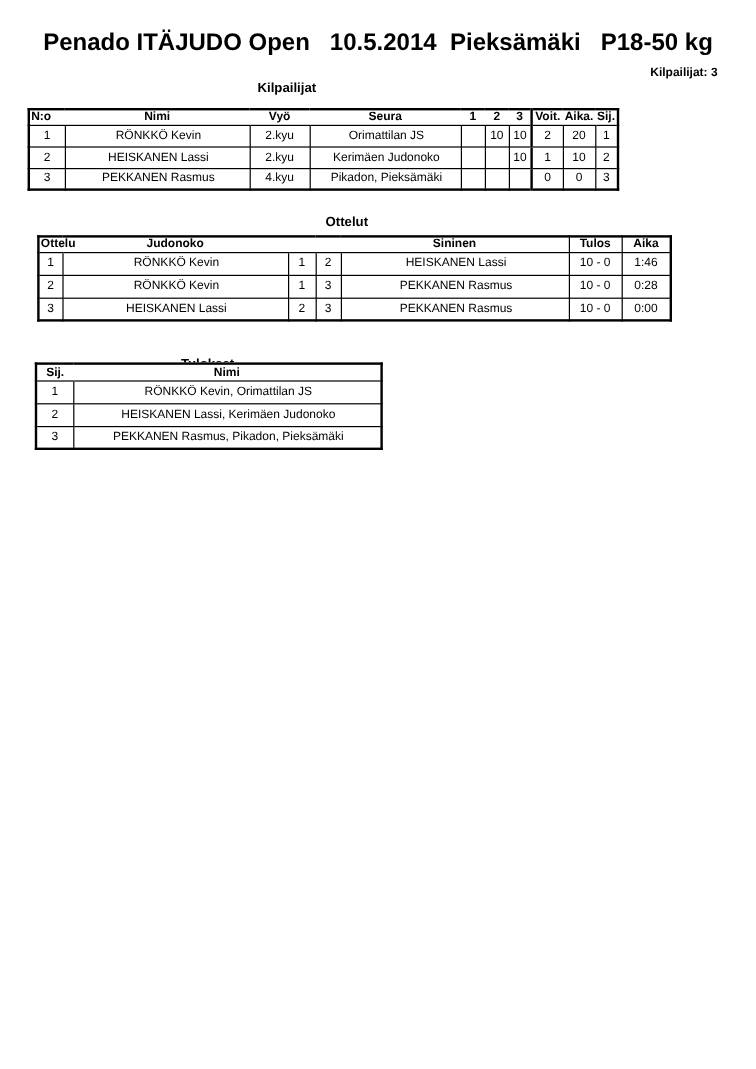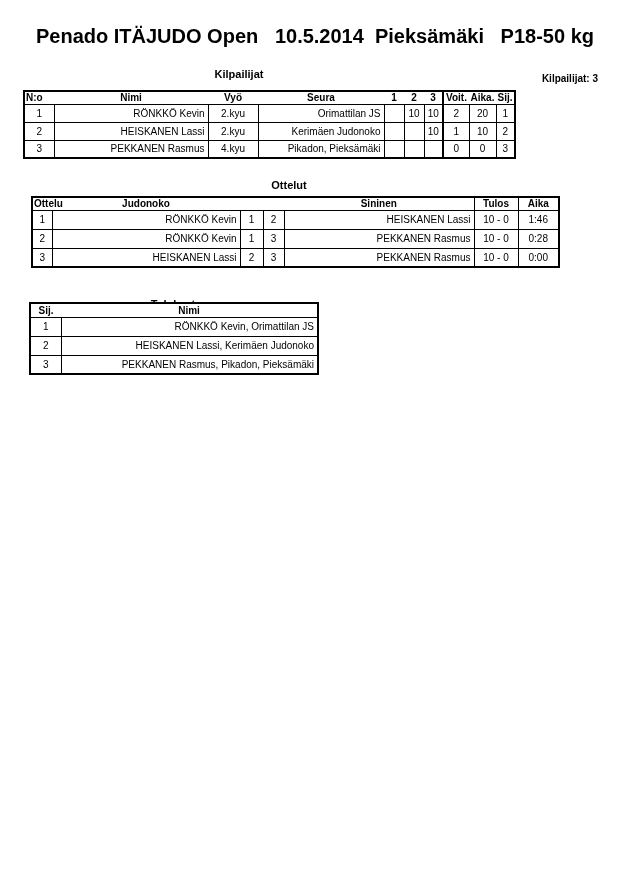--- a/index.html
+++ b/index.html
@@ -7,21 +7,21 @@
   .page {
     position:relative; width:630px; height:891px; background:#ffffff;
     font-family:"Liberation Sans", sans-serif; color:#000;
     margin:0 auto; overflow:hidden;
   }
   .title {
     position:absolute; top:25px; left:0; width:630px;
     text-align:center; font-weight:bold; font-size:20px; white-space:pre;
   }
   .count {
-    position:absolute; top:73px; left:398px; width:200px;
+    position:absolute; top:55px; left:398px; width:200px;
     text-align:right; font-size:10px; font-weight:bold;
   }
   .sec {
     position:absolute; width:200px; text-align:center;
     font-size:11px; font-weight:bold; white-space:nowrap;
   }
   #sec-competitors { left:139px; top:68px; }
   #sec-matches     { left:189px; top:179px; }
   #sec-results     { left:73px;  top:298px; }
 
@@ -38,21 +38,21 @@
     border:none; border-bottom:1px solid #000; height:13px;
     vertical-align:middle; overflow:visible; text-align:center;margin-top:20px;
   }
   #t-results th { height:14px; }
   td {
     border:1px solid #000; font-size:10px; font-weight:normal;
     vertical-align:middle; white-space:nowrap; overflow:hidden;
     padding:0 3px; height:18px; text-align:center;
   }
   #t-matches td, #t-results td { height:19px; }
-  .l { text-align:right; padding-left:5px;margin-left:34px; }
+  .l { text-align:center; padding-left:5px;margin-left:34px; }
   .hl { text-align:left; padding-left:1px; }
   .group-start { border-left:2px solid #000 !important; }
   .vline-r { border-right:1px solid #000 !important; }
 </style>
 </head>
 <body>
 
 <div class="page">
 
   <div class="title">Penado ITÄJUDO Open   10.5.2014  Pieksämäki   P18-50 kg</div>

